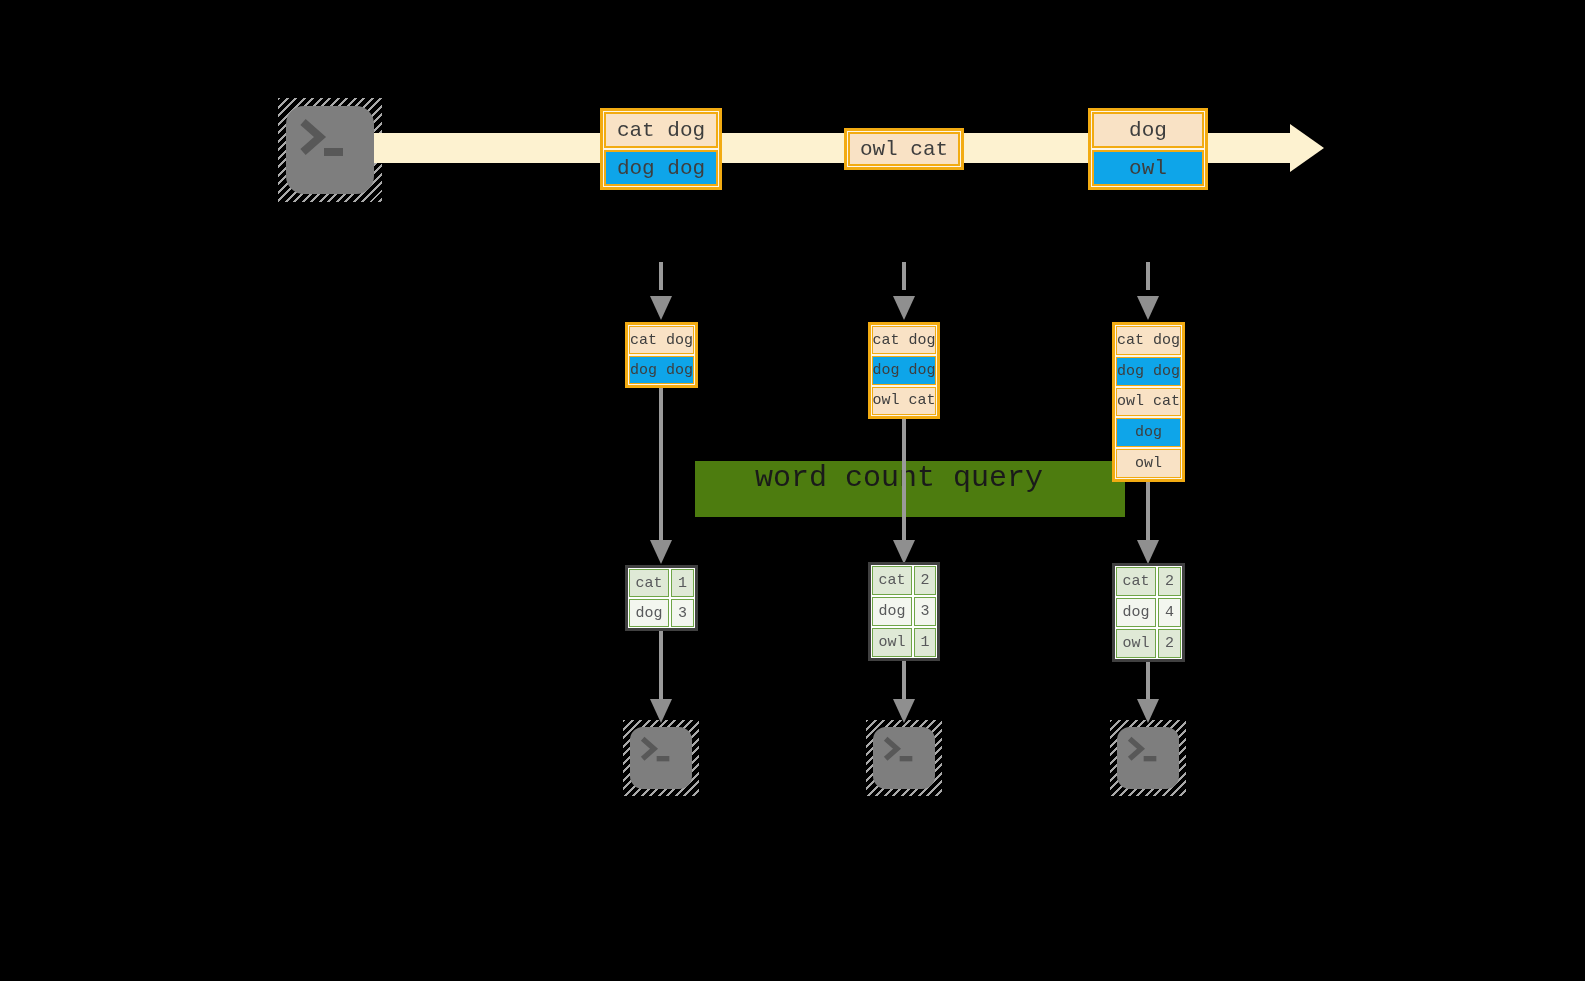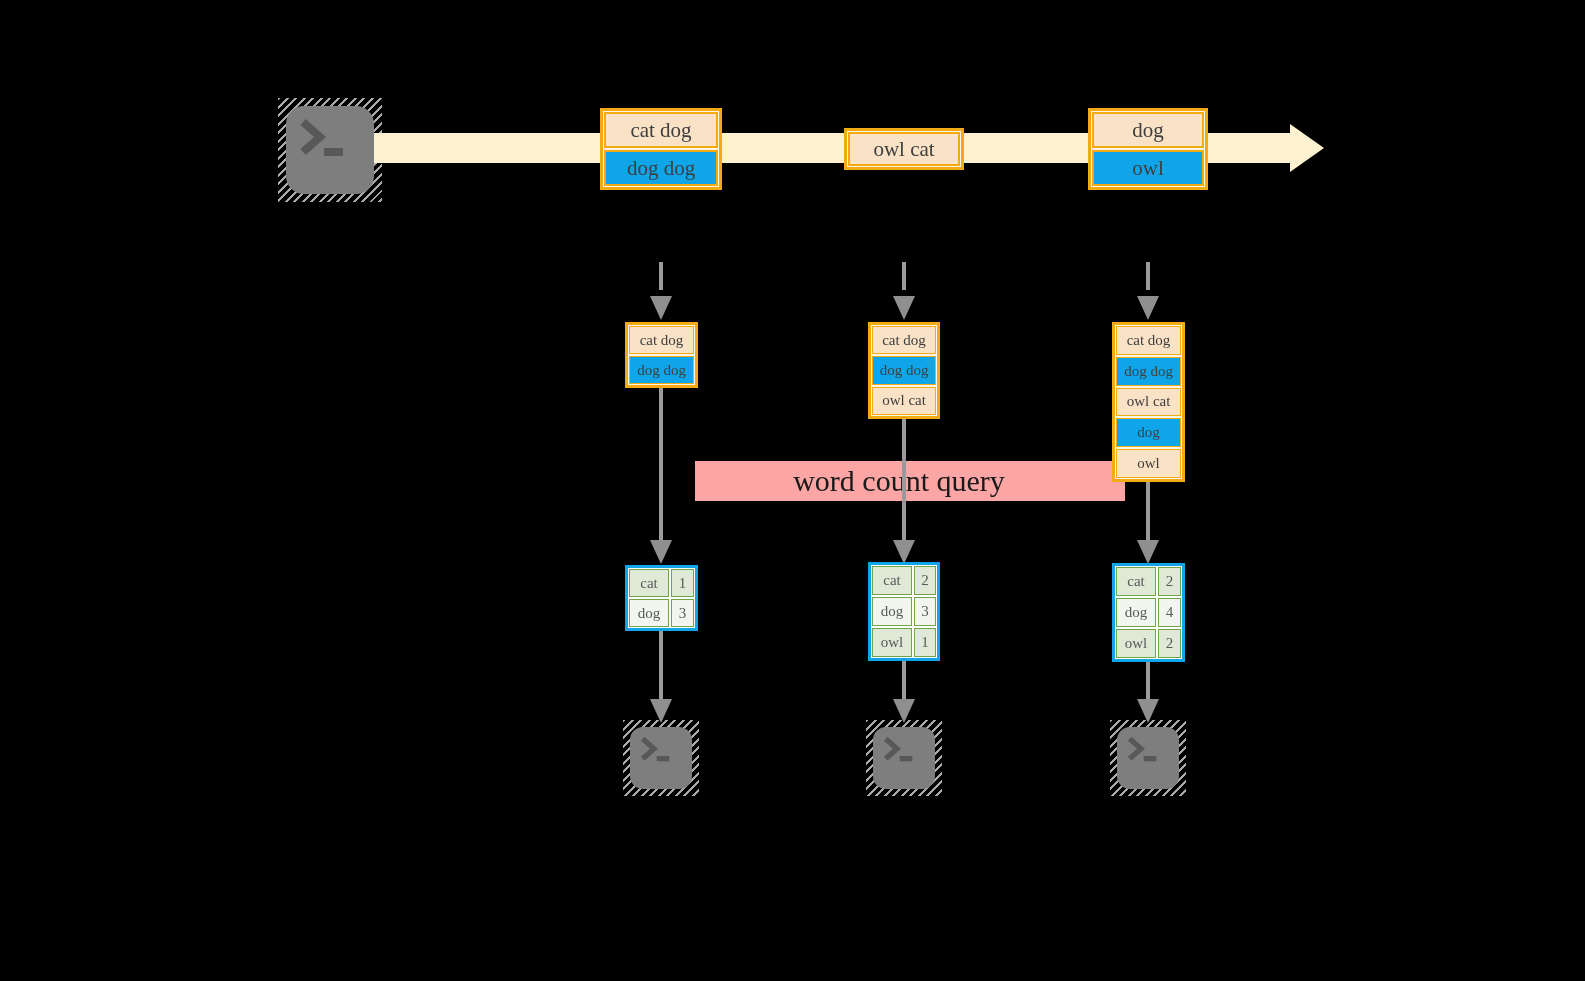--- a/index.html
+++ b/index.html
@@ -1,21 +1,21 @@
 <!DOCTYPE html>
 <html><head>
 <meta charset="utf-8">
 <style>
   html,body{margin:0;padding:0;background:#000;}
   *{box-sizing:border-box;}
   .canvas{
     position:relative;
     width:1585px;height:981px;
     background:#000;
-    font-family:Liberation Serif, serif;
+    font-family:Liberation Mono, monospace;
     overflow:hidden;
   }
 
   
   .term{
     position:absolute;
     background:repeating-linear-gradient(135deg,#a9a9a9 0 2px,transparent 2px 6px);
   }
   .term .body{
     position:absolute;
@@ -58,33 +58,33 @@
   .acc{font-size:15px;}
   .b1{left:600px;top:108px;width:122px;height:82px;}
   .b2{left:844px;top:128px;width:120px;height:42px;}
   .b3{left:1088px;top:108px;width:120px;height:82px;}
   .a1{left:625px;top:322px;width:73px;height:66px;}
   .a2{left:868px;top:322px;width:72px;height:97px;}
   .a3{left:1112px;top:322px;width:73px;height:160px;}
 
   
   .qband{
-    position:absolute;left:695px;top:461px;width:430px;height:40px;
-    background:#fca5a5;z-index:2;
-    display:flex;align-items:center;justify-content:center;
+    position:absolute;left:695px;top:461px;width:430px;height:56px;
+    background:#4d7c0f;z-index:2;
+    display:flex;align-items:flex-start;justify-content:center;
     padding-right:22px;
     font-size:30px;color:#1a1a1a;white-space:nowrap;
   }
 
   
   .gtable{
     position:absolute;z-index:4;
     display:flex;flex-direction:column;gap:2px;
     padding:1px;background:#ffffff;
-    border:3px solid #0ea5e9;
+    border:3px solid #404040;
     font-size:15px;color:#58595b;
   }
   .gtable .trow{flex:1;display:flex;gap:2px;}
   .gtable .cell{
     border:1.5px solid #6ea546;
     display:flex;align-items:center;justify-content:center;
   }
   .gtable .word{flex:none;width:40px;}
   .gtable .num{flex:1;}
   .trow.dark .cell{background:#dfe9d6;}

